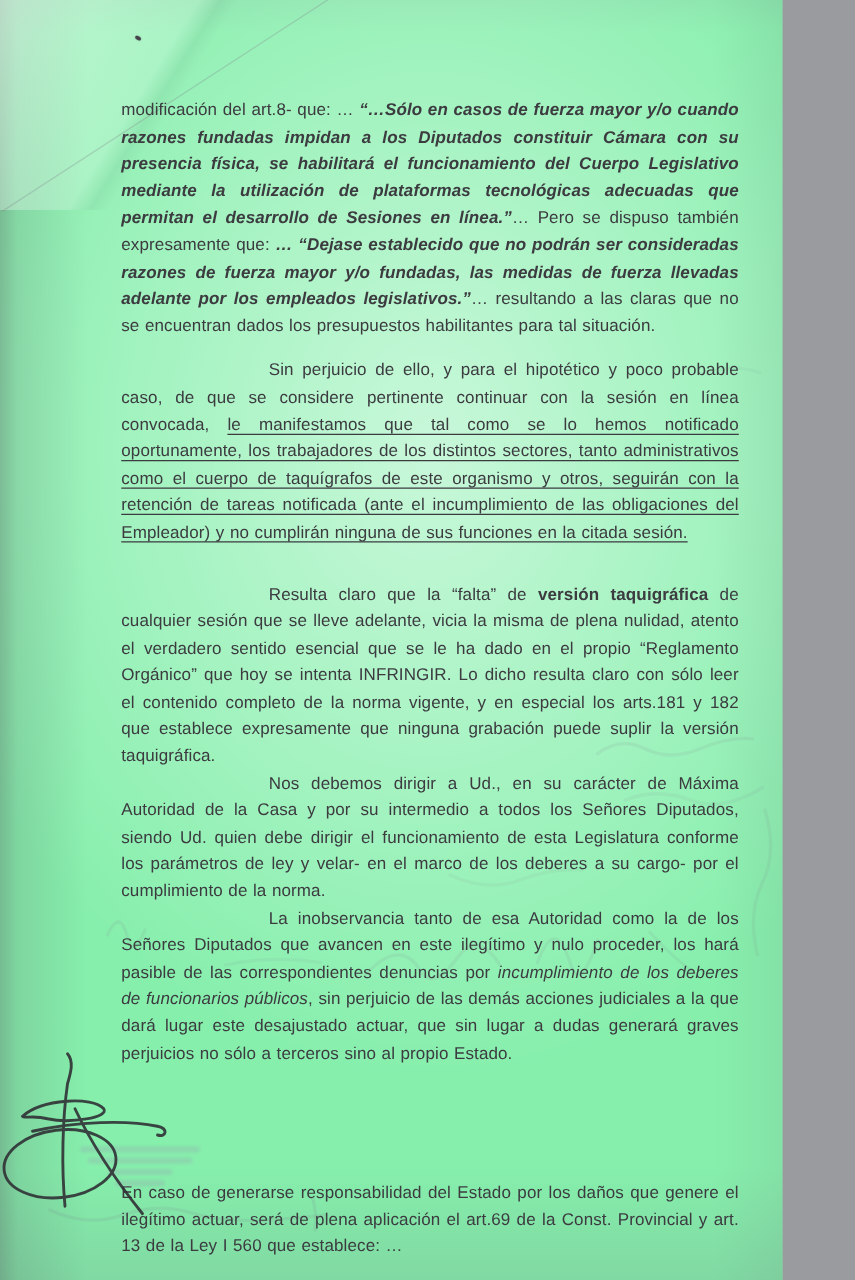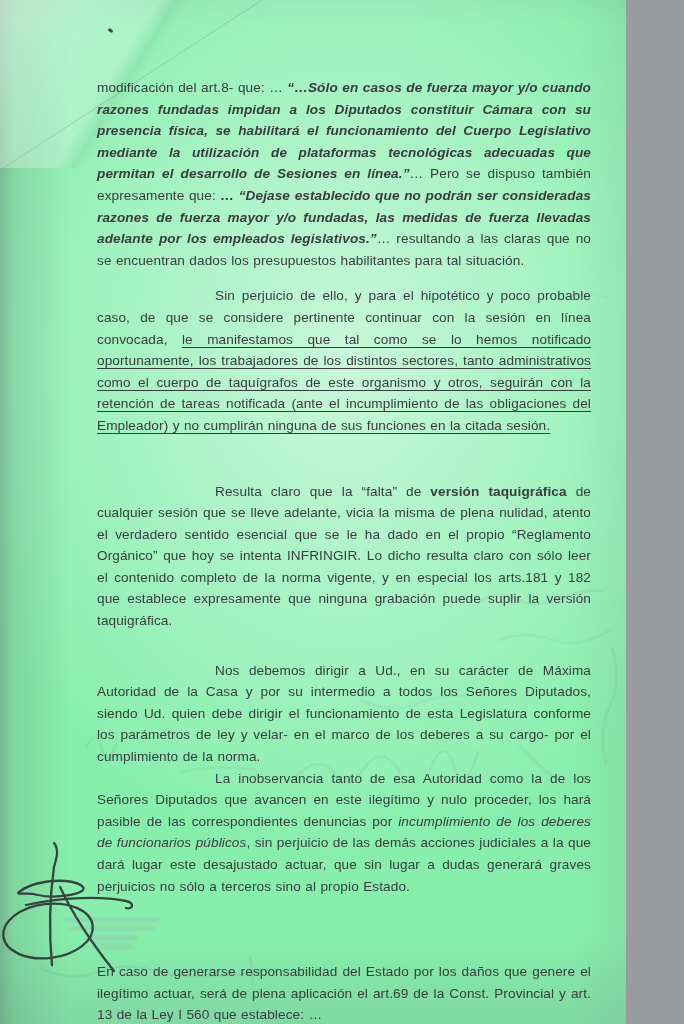--- a/index.html
+++ b/index.html
@@ -30,22 +30,22 @@
     position:absolute;left:108px;top:29px;width:5px;height:3px;border-radius:50%;
     background:#44444a;transform:rotate(28deg);box-shadow:0 0 1px rgba(60,60,70,.7);
   }
   
   .page-text{position:absolute;left:97px;top:77px;width:494px;}
   .para{
     margin:0;text-align:justify;font-size:13.6px;line-height:21.6px;
     color:#3b3b40;letter-spacing:.1px;word-spacing:.5px;
   }
   .indent{text-indent:118px;}
-  .mb1{margin-bottom:14px;} .mb2{margin-bottom:44px;} .mb3{margin-bottom:28px;}
-  .mb4{} .mb5{margin-bottom:64px;} .mb6{margin-bottom:6px;}
+  .mb1{margin-bottom:14px;} .mb2{margin-bottom:28px;} .mb3{margin-bottom:0;}
+  .mb4{} .mb5{margin-bottom:90px;} .mb6{margin-bottom:6px;}
   .bi{font-weight:bold;font-style:italic;}
   .b{font-weight:bold;}
   .i{font-style:italic;}
   .u{text-decoration:underline;text-underline-offset:3px;text-decoration-thickness:1px;}
   
   .signature{position:absolute;left:0;top:833px;pointer-events:none;}
   .stamp{position:absolute;left:52px;top:913px;width:120px;pointer-events:none;}
   .stamp .bar{
     height:5px;border-radius:3px;background:#98a0b2;opacity:.28;
     filter:blur(1.4px);margin:4px auto;

